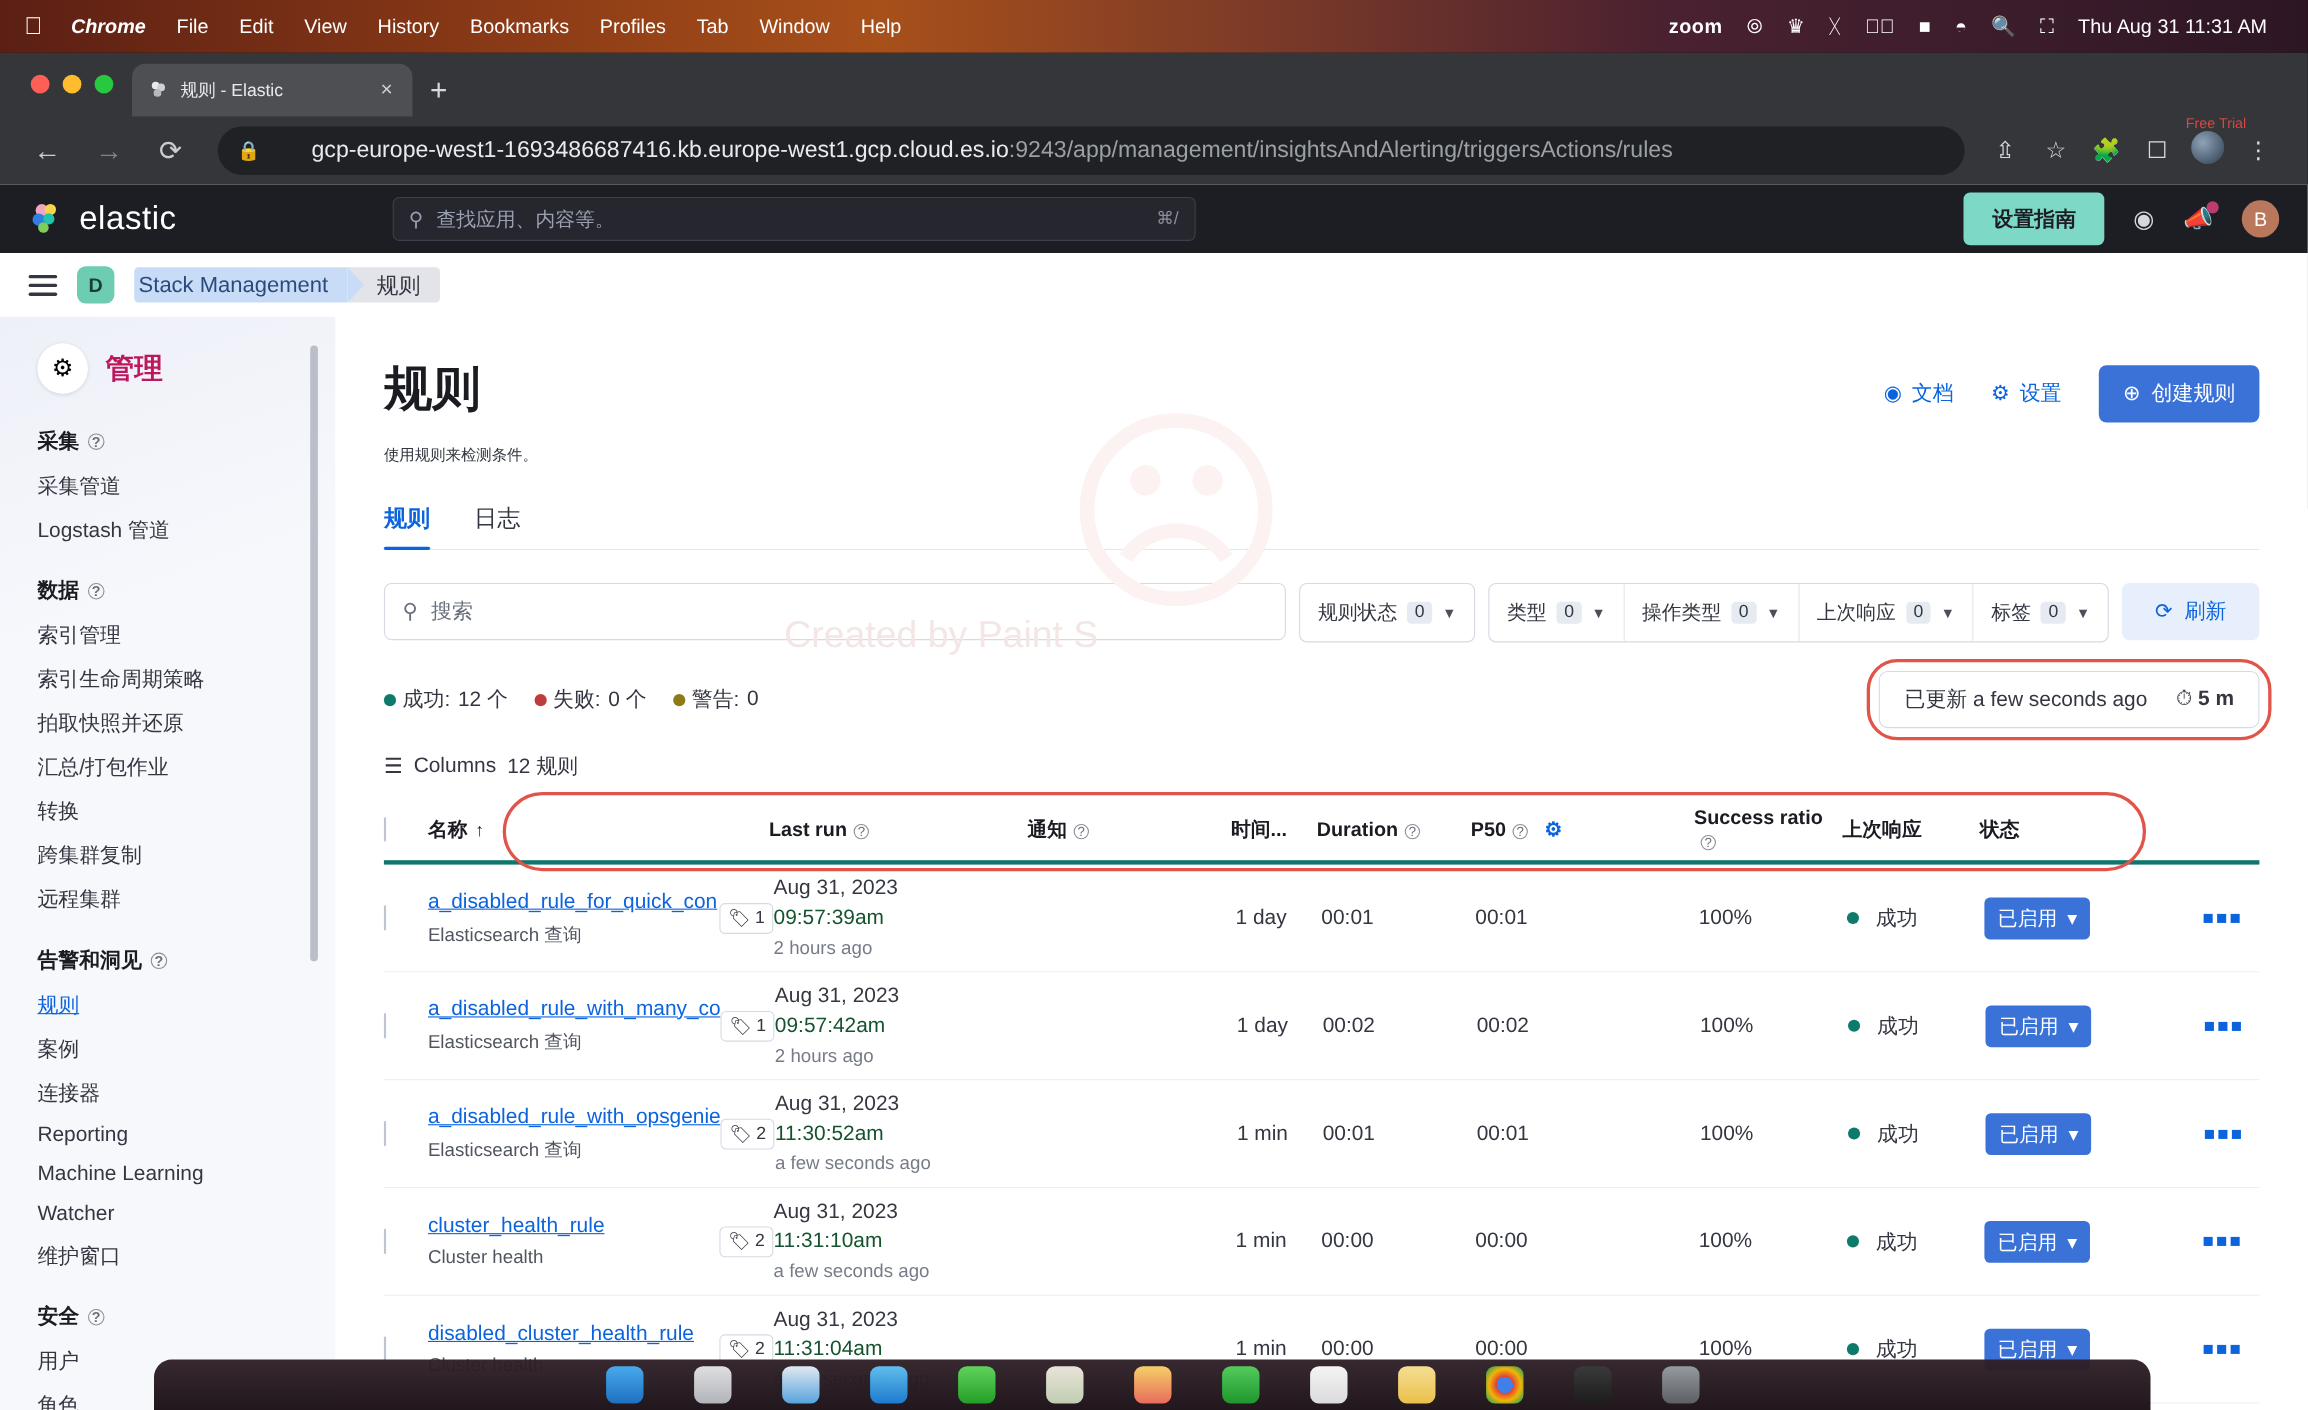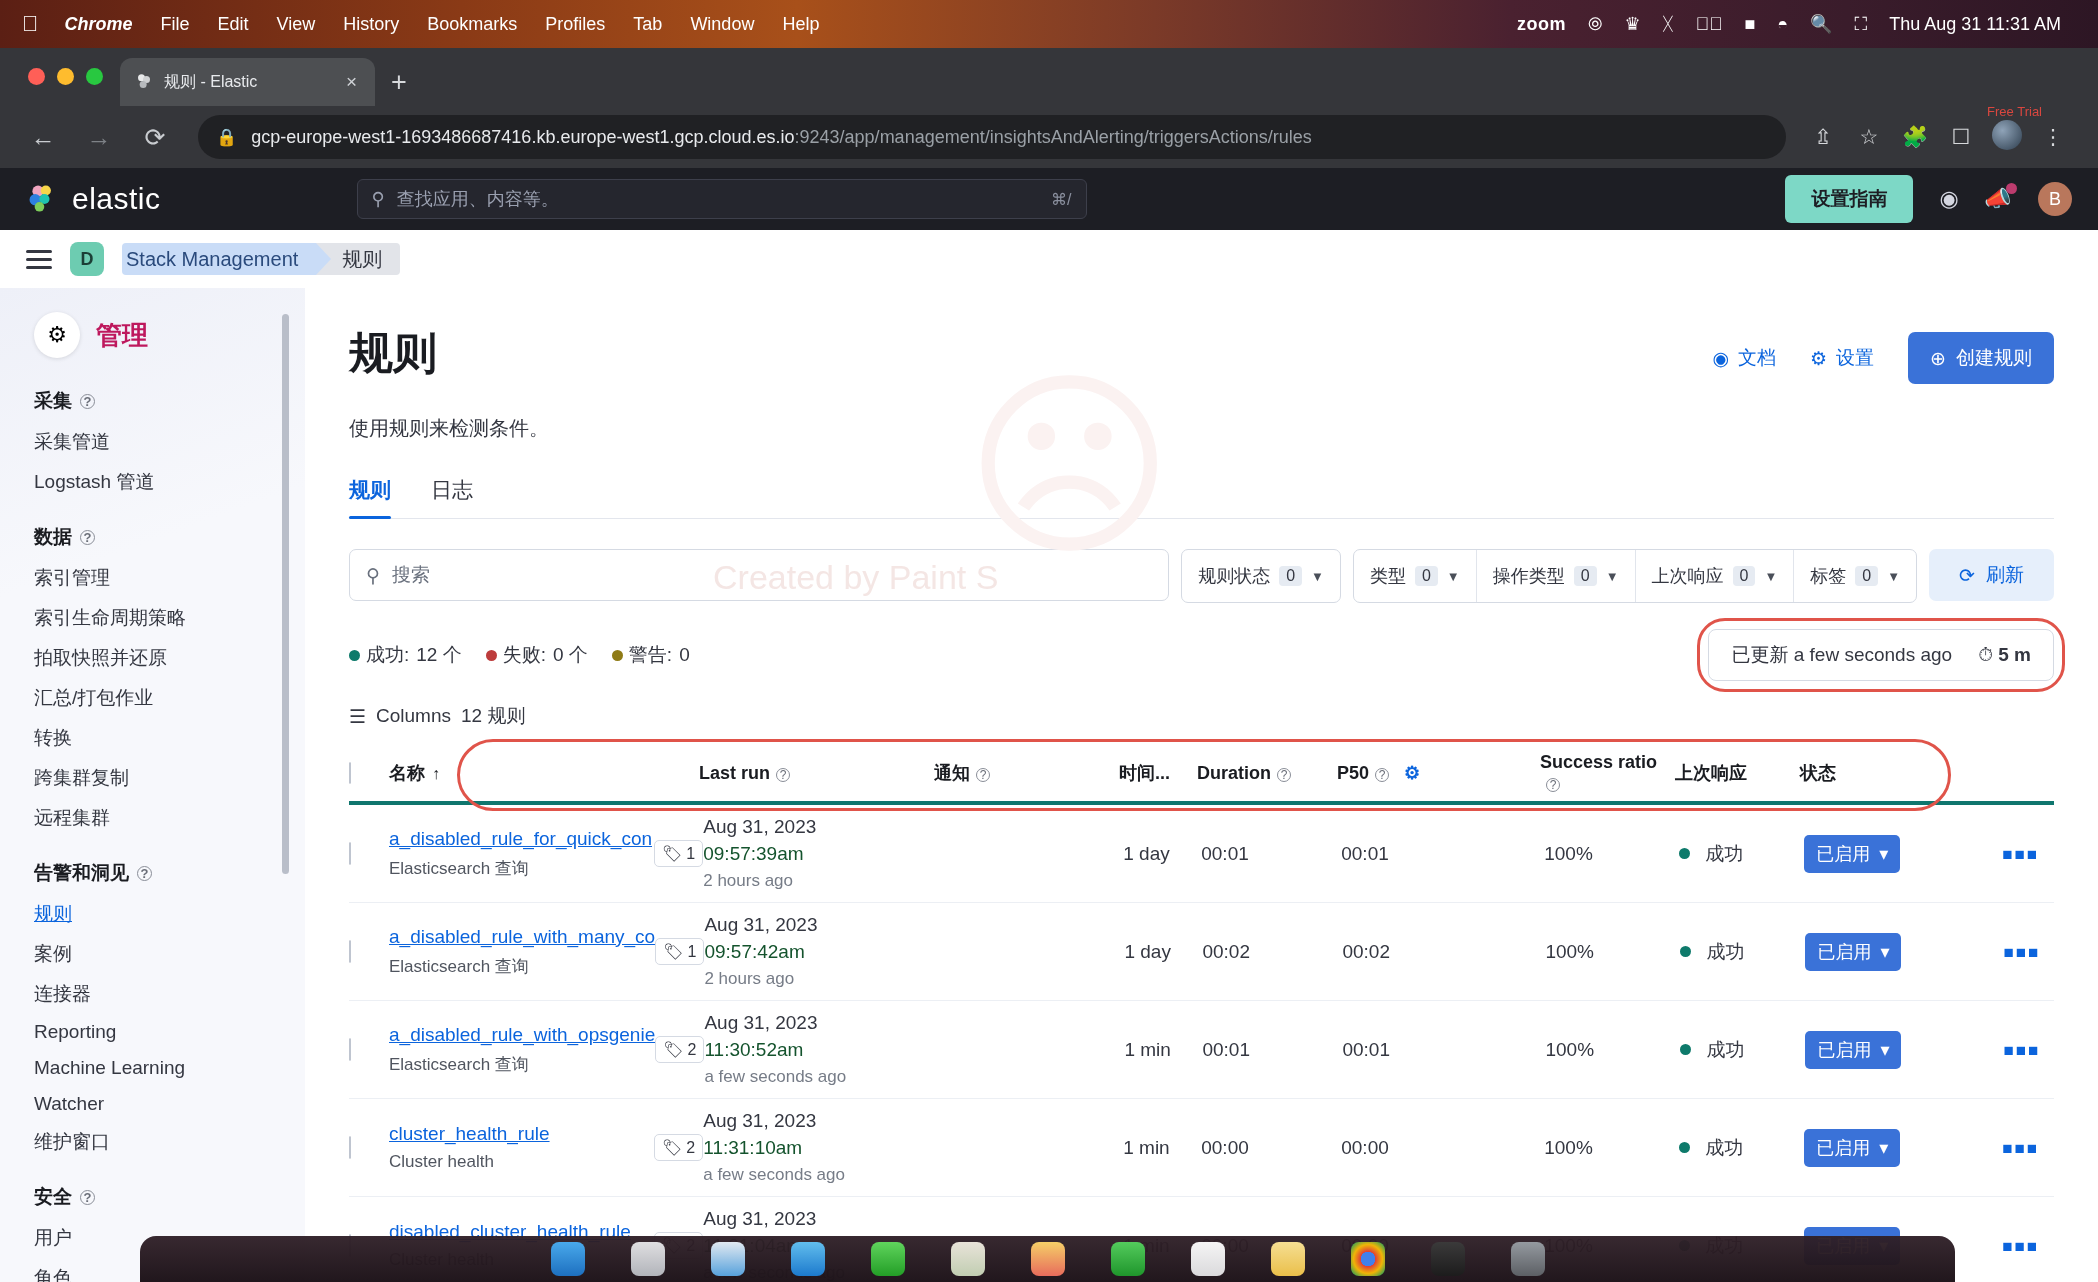--- a/index.html
+++ b/index.html
@@ -44,21 +44,21 @@
   .tab-close { font-size: 19px; color: #cfd2d6; cursor: pointer; padding: 0 4px;}
   .newtab { color: #d7d9dc; font-size: 27px; margin-left: 16px; margin-bottom: 8px; cursor:pointer; }
 
   .omnibar { height: 62px; display: flex; align-items: center; padding: 0 22px; gap: 14px; }
   .navbtn { color: #c9ccd0; font-size: 25px; width: 42px; text-align: center; cursor: pointer; }
   .navbtn.dim { color: #7e8287; }
   .urlbox {
     flex: 1; height: 44px; background: #202124; border-radius: 22px;
     display: flex; align-items: center; padding: 0 18px; gap: 14px; margin-left: 8px;
   }
-  .url-text { font-size: 18px; color: #e8eaed; white-space: nowrap; }
+  .url-text { font-size: 21px; color: #e8eaed; white-space: nowrap; margin-left: 32px; }
   .url-text .dim { color: #9aa0a6; }
   .omni-icons { display: flex; align-items: center; gap: 0; }
   .omni-icons > * { width: 46px; text-align: center; color: #d7d9dc; font-size: 21px; cursor: pointer; }
   .avatar-chip { width: 30px; height: 30px; border-radius: 50%;
      background: radial-gradient(circle at 35% 35%, #8fa3b8, #2c3c4c); display:inline-block; }
 
   
   .viewport {
     position: absolute; top: 120px; left: 0; width: 2098px; height: 1114px;
     background: #ffffff; overflow: hidden;
@@ -123,21 +123,21 @@
      background:#b9bec9; border-radius:4px; }
 
   .main { flex: 1; background:#fff; padding: 36px 44px 0 44px; position: relative; overflow: hidden; }
   .watermark { position:absolute; left: 408px; top: 270px; color:#f4e6e4; font-size: 34px;
      pointer-events:none; user-select:none; }
   .watermark2 { position:absolute; left: 660px; top: 62px; font-size: 200px; color:#fbf2f1;
      pointer-events:none; user-select:none; font-weight:300;}
 
   .page-head { display:flex; align-items:flex-start; }
   .page-title { font-size: 44px; font-weight: 700; color:#1a1c21; }
-  .page-desc { font-size: 20px; color:#343741; margin-top: 32px; }
+  .page-desc { font-size: 14px; color:#343741; margin-top: 22px; }
   .head-actions { margin-left:auto; display:flex; align-items:center; gap: 34px; padding-top: 8px;}
   .link-act { display:flex; align-items:center; gap:9px; color:#0b64dd; font-size:19px; cursor:pointer; }
   .btn-primary { background:#3a72d8; color:#fff; font-size:19px; padding: 13px 22px;
      border-radius:7px; display:flex; align-items:center; gap:10px; cursor:pointer; border:none; }
 
   .tabs { display:flex; gap: 40px; margin-top: 34px; border-bottom: 1px solid #e3e6ed; }
   .tab-item { font-size: 21px; color:#343741; padding-bottom: 14px; cursor:pointer; position:relative; }
   .tab-item.active { color:#0b64dd; font-weight:600; }
   .tab-item.active:after { content:''; position:absolute; left:0; right:0; bottom:-1px; height:3px; background:#0b64dd; border-radius:2px;}
 

